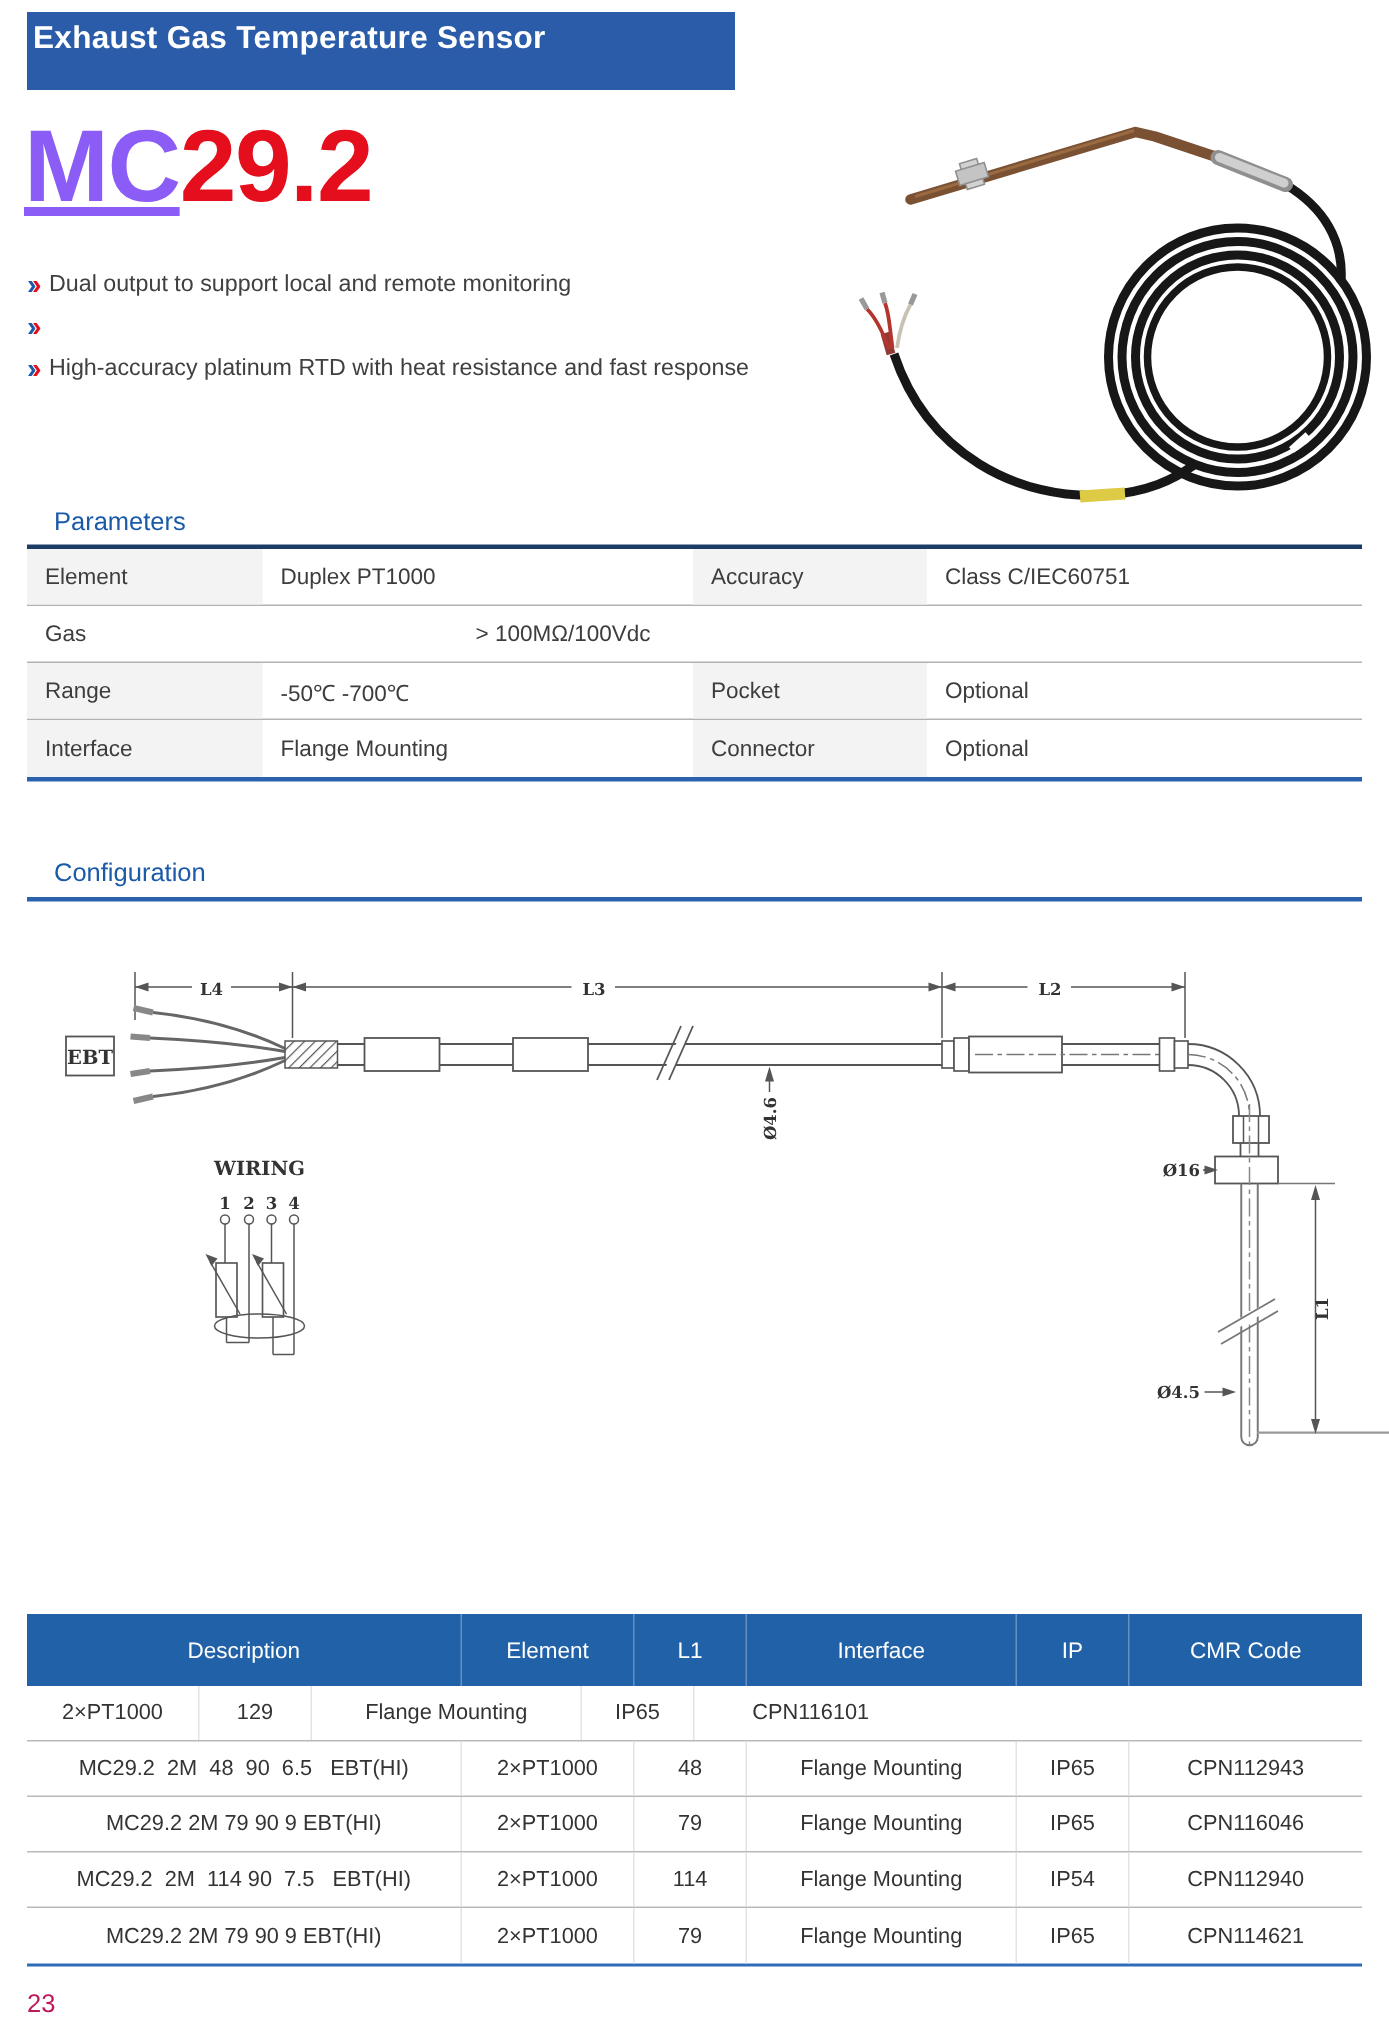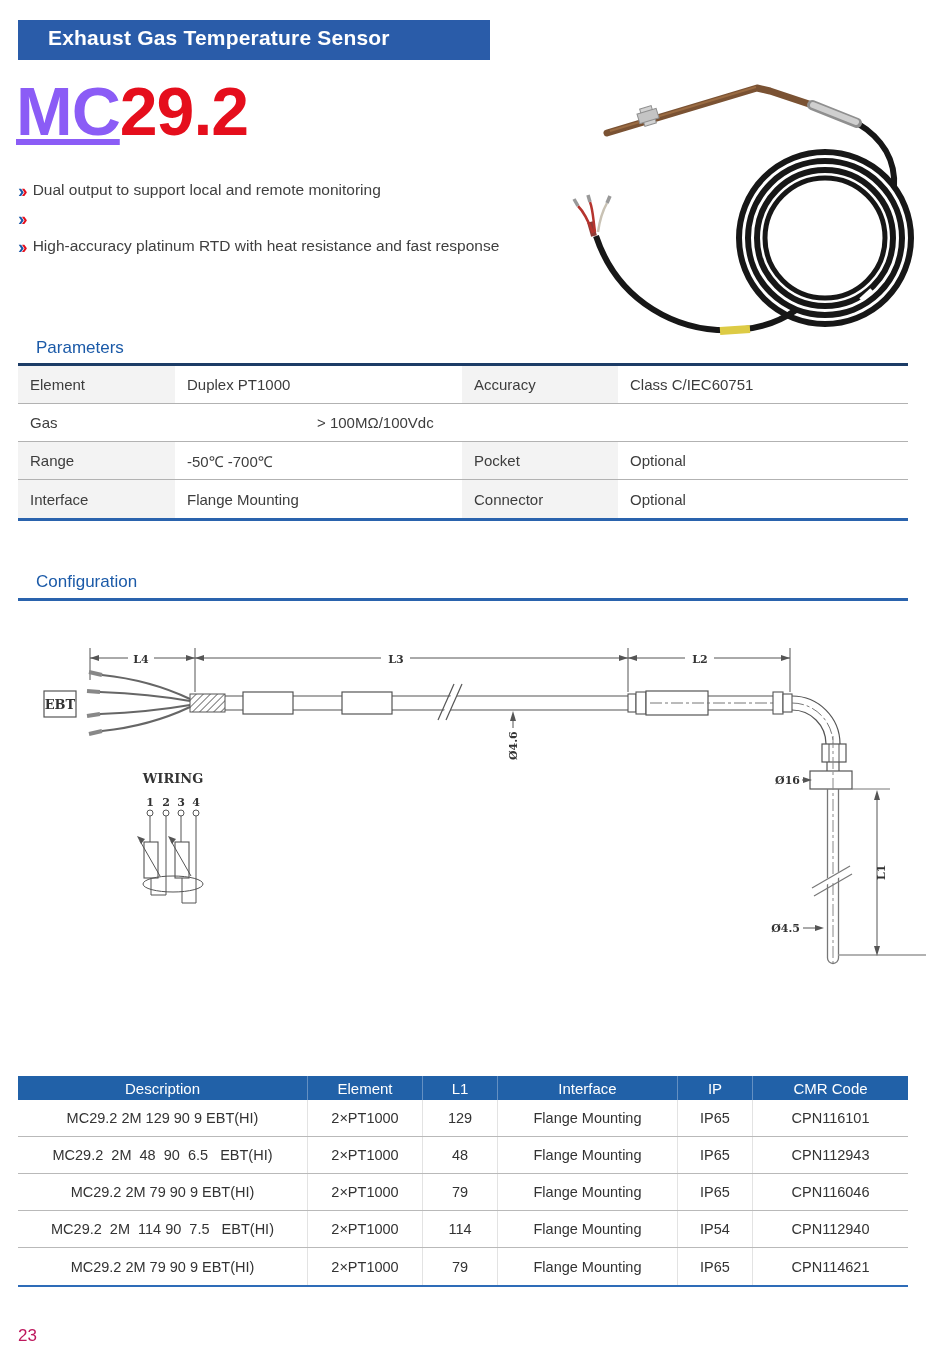--- a/index.html
+++ b/index.html
@@ -1,21 +1,21 @@
 <!DOCTYPE html>
 <html><head>
 <meta charset="utf-8">
 <style>
   * { margin:0; padding:0; box-sizing:border-box; }
   body { background:#fff; font-family:"Liberation Sans", sans-serif; }
   .page { position:relative; width:926px; height:1357px; background:#fff; overflow:hidden; }
 
-  .titlebar { position:absolute; left:18px; top:20px; width:472px; height:40px;
+  .titlebar { position:absolute; left:18px; top:8px; width:472px; height:52px;
     background:#2a5ca9; color:#fff; font-size:21px; font-weight:bold;
-    line-height:36px; padding-left:30px; letter-spacing:.2px; }
+    line-height:36px; padding-left:4px; letter-spacing:.2px; }
 
   .model { position:absolute; left:16px; top:72px; font-size:68px; font-weight:bold; letter-spacing:-1px; }
   .model .mc { color:#8b5cf6;text-decoration:underline; }
   .model .num { color:#e50e1c; }
 
   .features { position:absolute; left:18px; top:176px; }
   .feature { display:flex; align-items:center; height:28px; font-size:15.5px; color:#404040; }
   .chev { font-weight:bold; font-size:19px; letter-spacing:-3px; margin-right:8px; line-height:1; }
   .chev .b { color:#1b5aa8; font-style:normal; }
   .chev .r { color:#e50e1c; font-style:normal; }
@@ -35,21 +35,21 @@
   .p-label { width:157px; background:#f3f3f3; padding-left:12px; }
   .p-value1 { width:287px; padding-left:12px; }
   .p-label2 { width:156px; background:#f3f3f3; padding-left:12px; }
   .p-value2 { width:290px; padding-left:12px; }
 
   .draw { position:absolute; left:0; top:628px; }
   .dtext { font-family:"DejaVu Serif", serif; font-weight:bold; font-size:11px; fill:#333; }
   .dtext13 { font-family:"DejaVu Serif", serif; font-weight:bold; font-size:13px; fill:#333; }
 
   .otable { position:absolute; left:18px; top:1076px; width:890px; border-bottom:2px solid #2e6cb8; }
-  .ot-head { display:flex; height:24px; background:#2161a8; align-items:center; }
+  .ot-head { display:flex; height:48px; background:#2161a8; align-items:center; }
   .ot-hcell { color:#fff; font-size:15px; text-align:center; height:100%; display:flex;
     align-items:center; justify-content:center; border-right:1px solid rgba(255,255,255,.3); }
   .ot-hcell:last-child { border-right:none; }
   .ot-row { display:flex; height:37px; align-items:center; border-bottom:1px solid #b9b9b9; }
   .ot-row:last-child { border-bottom:none; }
   .ot-cell { font-size:14.5px; color:#333; text-align:center; height:100%; display:flex;
     align-items:center; justify-content:center; border-right:1px solid #e3e3e3; }
   .ot-cell:last-child { border-right:none; }
   .c-desc { width:290px; white-space:pre; }
   .c-elem { width:115px; }
@@ -275,21 +275,20 @@
   <div class="otable">
     <div class="ot-head">
       <div class="ot-hcell c-desc">Description</div>
       <div class="ot-hcell c-elem">Element</div>
       <div class="ot-hcell c-l1">L1</div>
       <div class="ot-hcell c-intf">Interface</div>
       <div class="ot-hcell c-ip">IP</div>
       <div class="ot-hcell c-cmr">CMR Code</div>
     </div>
     <div class="ot-row">
-      <div class="ot-cell c-desc">MC29.2 2M 129 90 9 EBT(HI)</div>
       <div class="ot-cell c-elem">2×PT1000</div>
       <div class="ot-cell c-l1">129</div>
       <div class="ot-cell c-intf">Flange Mounting</div>
       <div class="ot-cell c-ip">IP65</div>
       <div class="ot-cell c-cmr">CPN116101</div>
     </div>
     <div class="ot-row">
       <div class="ot-cell c-desc">MC29.2  2M  48  90  6.5   EBT(HI)</div>
       <div class="ot-cell c-elem">2×PT1000</div>
       <div class="ot-cell c-l1">48</div>

